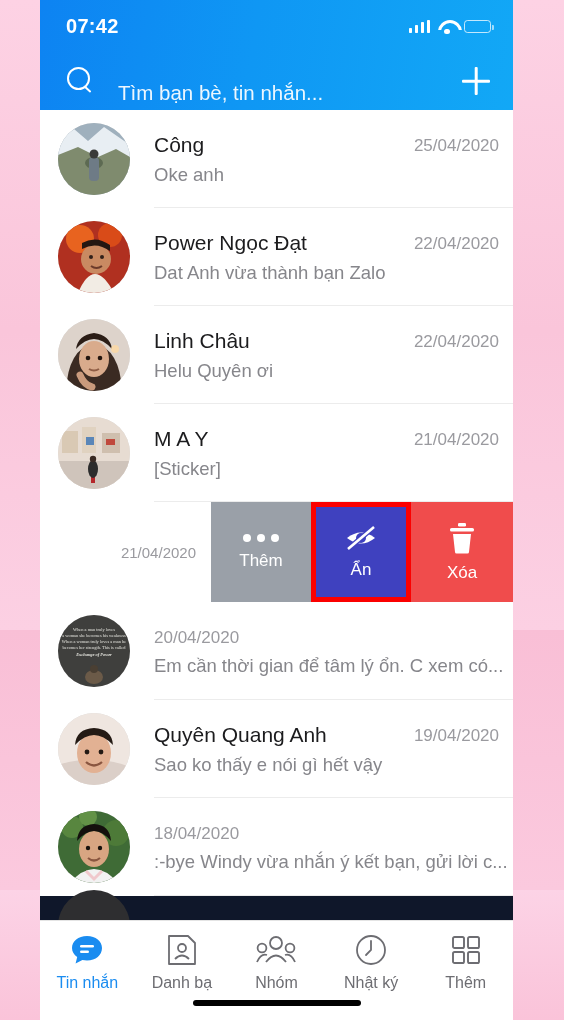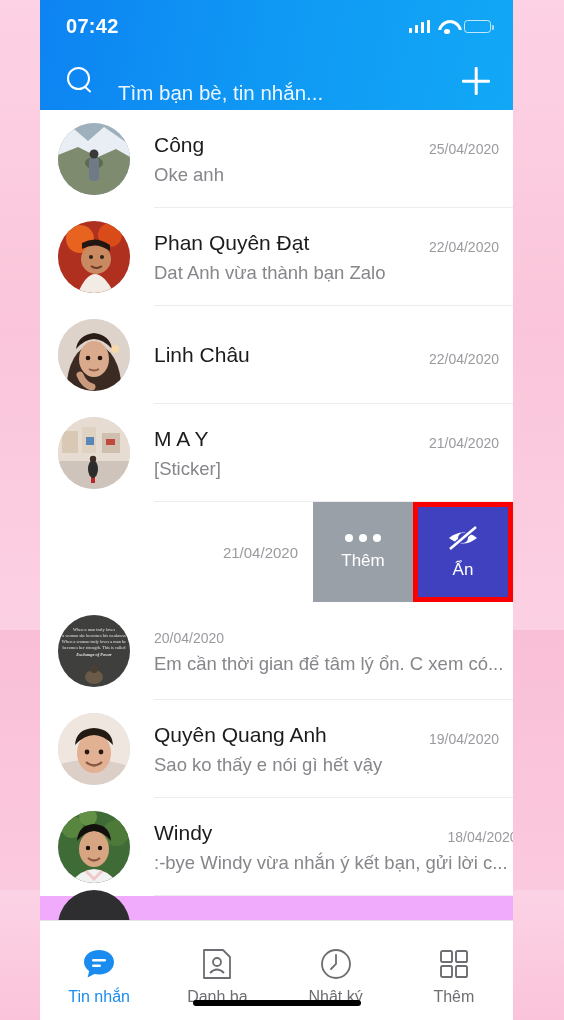--- a/index.html
+++ b/index.html
@@ -13,21 +13,21 @@
   
   .bg-band { position:absolute; left:0; right:0; pointer-events:none; }
   .bg-b1 { top:0;   height:330px; background:linear-gradient(180deg,#fdd2e4 0%,#fac5da 100%); }
   .bg-b2 { top:330px; height:300px; background:linear-gradient(180deg,#fac5da 0%,#fcd0e3 100%); }
   .bg-b3 { top:630px; height:260px; background:linear-gradient(180deg,#f9bfd6 0%,#fbc9de 100%); }
   .bg-b4 { top:890px; height:130px; background:linear-gradient(180deg,#fcd3e6 0%,#fac3d9 100%); }
 
   
   .phone {
     position:absolute; left:40px; top:0; width:473px; height:1020px;
-    background:#f0abfc; overflow:hidden; z-index:5;
+    background:#0f172a; overflow:hidden; z-index:5;
   }
 
   
   .header {
     height:110px; width:100%;
     background:linear-gradient(100deg,#0d83f2 0%,#0f97f4 45%,#12a8f6 100%);
     position:relative;
   }
   .statusbar {
     height:52px; display:flex; align-items:center;
@@ -73,24 +73,24 @@
   
   .chat-list { background:#fff; }
   .chat-row { display:flex; align-items:center; height:98px; padding-left:18px;
               position:relative; background:#fff; }
   .avatar { width:72px; height:72px; border-radius:50%; flex:0 0 72px;
             overflow:hidden; position:relative; background:#d8d8d8; }
   .avatar svg { display:block; width:100%; height:100%; }
   .row-body { flex:1; display:flex; flex-direction:column; justify-content:center;
               margin-left:24px; height:100%; position:relative; padding-right:14px; }
   .row-sep { position:absolute; left:0; right:0; bottom:0; height:1px; background:#ececec; }
-  .row-top { display:flex; align-items:flex-end; }
+  .row-top { display:flex; align-items:center; }
   .row-name { font-size:21px; color:#1c1c1e; flex:1; white-space:nowrap;
               overflow:hidden; text-overflow:ellipsis; padding-right:10px; }
-  .row-date { font-size:14px; color:#9a9a9f; white-space:nowrap; padding-top:3px; }
+  .row-date { font-size:17px; color:#9a9a9f; white-space:nowrap; padding-top:3px; }
   .row-msg { font-size:18.5px; color:#86868b; margin-top:7px; white-space:nowrap;
              overflow:hidden; text-overflow:ellipsis; padding-right:10px; }
 
   
   .swipe-row { display:flex; align-items:stretch; height:100px; background:#fff;
                position:relative; }
   .swipe-left { flex:1; display:flex; align-items:center; justify-content:flex-end;
                 padding-right:15px; position:relative; }
   .swipe-left .swipe-date { font-size:15px; color:#9a9a9f; }
   .swipe-actions { display:flex; }
@@ -100,21 +100,21 @@
   .act-more { background:#9aa0a8; }
   .act-hide { background:#3f41bf; outline:5px solid #fb0000; outline-offset:-5px; z-index:3; }
   .act-del  { background:#f04c4c; width:102px; }
   .dots { display:flex; gap:6px; }
   .dots i { width:8px; height:8px; background:#fff; border-radius:50%; display:block; }
   .eye-slash { width:34px; height:26px; }
   .trash { width:28px; height:32px; }
 
   
   .tabbar { position:absolute; left:0; bottom:0; width:100%; height:100px;
-            background:#fff; border-top:1px solid #e4e4e4; display:flex; z-index:10;align-items:center; }
+            background:#fff; border-top:1px solid #e4e4e4; display:flex; z-index:10; }
   .tab { flex:1; display:flex; flex-direction:column; align-items:center;
          justify-content:flex-start; padding-top:12px; gap:7px; }
   .tab-label { font-size:16px; color:#6d6d72; }
   .tab.active .tab-label { color:#1a8cf0; }
   .tab-ico { height:34px; display:flex; align-items:center; justify-content:center; }
   .home-indicator { position:absolute; left:50%; transform:translateX(-50%);
             bottom:14px; width:168px; height:6px; background:#000; border-radius:3px; z-index:11; }
   .peek-avatar { position:absolute; left:18px; bottom:100px; width:72px; height:30px;
             overflow:hidden; z-index:6; }
   .peek-avatar div { width:72px; height:72px; border-radius:50%; background:#2e2e30; }
@@ -182,21 +182,21 @@
             <path d="M20 72 Q36 34 56 72Z" fill="#f2ece4"></path>
             <circle cx="38" cy="38" r="15" fill="#c98a62"></circle>
             <circle cx="33" cy="36" r="2" fill="#30201a"></circle>
             <circle cx="44" cy="36" r="2" fill="#30201a"></circle>
             <path d="M33 45 Q38.5 49 44 45" stroke="#6b3a2a" stroke-width="2" fill="none"></path>
             <path d="M24 28 Q38 20 52 30 L52 24 Q38 14 24 22Z" fill="#241712"></path>
           </svg>
       </div>
       <div class="row-body">
         <div class="row-top">
-          <span class="row-name">Phan Quyên Đạt</span>
+          <span class="row-name">Power Ngọc Đạt</span>
           <span class="row-date">22/04/2020</span>
         </div>
         <div class="row-msg">Dat Anh vừa thành bạn Zalo</div>
         <div class="row-sep"></div>
       </div>
     </div>
 
     <div class="chat-row">
       <div class="avatar">
         <svg viewBox="0 0 72 72">
@@ -209,20 +209,21 @@
             <path d="M31 50 Q36 53 41 50" stroke="#8e5c44" stroke-width="2" fill="none"></path>
             <path d="M22 56 Q26 66 34 68" stroke="#c99a7c" stroke-width="7" fill="none" stroke-linecap="round"></path>
             <circle cx="57" cy="30" r="4" fill="#ffd9a0" opacity=".75"></circle>
           </svg>
       </div>
       <div class="row-body">
         <div class="row-top">
           <span class="row-name">Linh Châu</span>
           <span class="row-date">22/04/2020</span>
         </div>
+        <div class="row-msg">Helu Quyên ơi</div>
         <div class="row-sep"></div>
       </div>
     </div>
 
     <div class="chat-row">
       <div class="avatar">
         <svg viewBox="0 0 72 72">
             <rect width="72" height="72" fill="#e7dcd2"></rect>
             <rect y="44" width="72" height="28" fill="#cfc4bb"></rect>
             <rect x="4" y="14" width="16" height="22" fill="#d9c9b4"></rect>
@@ -263,20 +264,28 @@
         <div class="action act-hide">
           <svg class="eye-slash" viewBox="0 0 34 26">
             <path d="M3 13 Q17 2 31 13 Q17 24 3 13Z" fill="#ffffff"></path>
             <circle cx="17" cy="13" r="5" fill="#3f41bf"></circle>
             <line x1="4" y1="24" x2="30" y2="2" stroke="#3f41bf" stroke-width="5"></line>
             <line x1="4" y1="24" x2="30" y2="2" stroke="#ffffff" stroke-width="2.6"></line>
           </svg>
           <span class="action-label">Ẩn</span>
         </div>
 
+        <div class="action act-del">
+          <svg class="trash" viewBox="0 0 28 32">
+            <rect x="10" y="1" width="8" height="3.4" rx="1.2" fill="#fff"></rect>
+            <rect x="2" y="6" width="24" height="3.6" rx="1.6" fill="#fff"></rect>
+            <path d="M5 12 H23 L21 30 Q21 31.5 19.4 31.5 H8.6 Q7 31.5 7 30Z" fill="#fff"></path>
+          </svg>
+          <span class="action-label">Xóa</span>
+        </div>
 
       </div>
     </div>
 
     <div class="chat-row">
       <div class="avatar">
         <svg viewBox="0 0 72 72">
             <rect width="72" height="72" fill="#3f3f3d"></rect>
             <g fill="#e6e6e0" font-size="4.4" font-family="Liberation Serif, serif" text-anchor="middle">
               <text x="36" y="16">When a man truly loves</text>
@@ -331,21 +340,20 @@
             <ellipse cx="36" cy="38" rx="15" ry="18" fill="#d8a582"></ellipse>
             <path d="M19 30 Q36 10 53 30 Q52 14 36 13 Q20 14 19 30Z" fill="#14100d"></path>
             <circle cx="30" cy="37" r="2.2" fill="#17110d"></circle>
             <circle cx="42" cy="37" r="2.2" fill="#17110d"></circle>
             <path d="M30 47 Q36 52 42 47" stroke="#8a5640" stroke-width="2.2" fill="none"></path>
             <path d="M28 60 L36 68 L44 60" stroke="#f0c8cc" stroke-width="3" fill="none"></path>
           </svg>
       </div>
       <div class="row-body">
         <div class="row-top">
-          <span class="row-name">Windy</span>
           <span class="row-date">18/04/2020</span>
         </div>
         <div class="row-msg">:-bye Windy vừa nhắn ý kết bạn, gửi lời c...</div>
         <div class="row-sep"></div>
       </div>
     </div>
   </div>
 
   <div class="peek-avatar">
       <div></div>
@@ -368,20 +376,33 @@
       <span class="tab-ico">
         <svg width="30" height="32" viewBox="0 0 30 32">
           <path d="M2 2 H21 L28 9 V30 H2Z" fill="none" stroke="#6d6d72" stroke-width="1.8" stroke-linejoin="round"></path>
           <circle cx="15" cy="14" r="4" fill="none" stroke="#6d6d72" stroke-width="1.8"></circle>
           <path d="M8 25 Q15 18 22 25" fill="none" stroke="#6d6d72" stroke-width="1.8"></path>
         </svg>
       </span>
       <span class="tab-label">Danh bạ</span>
     </div>
 
+    <div class="tab">
+      <span class="tab-ico">
+        <svg width="40" height="30" viewBox="0 0 40 30">
+          <circle cx="20" cy="8" r="6" fill="none" stroke="#6d6d72" stroke-width="1.8"></circle>
+          <path d="M10 27 Q20 14 30 27" fill="none" stroke="#6d6d72" stroke-width="1.8"></path>
+          <circle cx="6" cy="13" r="4.4" fill="none" stroke="#6d6d72" stroke-width="1.8"></circle>
+          <path d="M1 27 Q5 18 11 20" fill="none" stroke="#6d6d72" stroke-width="1.8"></path>
+          <circle cx="34" cy="13" r="4.4" fill="none" stroke="#6d6d72" stroke-width="1.8"></circle>
+          <path d="M39 27 Q35 18 29 20" fill="none" stroke="#6d6d72" stroke-width="1.8"></path>
+        </svg>
+      </span>
+      <span class="tab-label">Nhóm</span>
+    </div>
 
     <div class="tab">
       <span class="tab-ico">
         <svg width="32" height="32" viewBox="0 0 32 32">
           <circle cx="16" cy="16" r="14" fill="none" stroke="#6d6d72" stroke-width="1.8"></circle>
           <path d="M16 7 V16 L11 21" fill="none" stroke="#6d6d72" stroke-width="1.8" stroke-linecap="round"></path>
         </svg>
       </span>
       <span class="tab-label">Nhật ký</span>
     </div>

